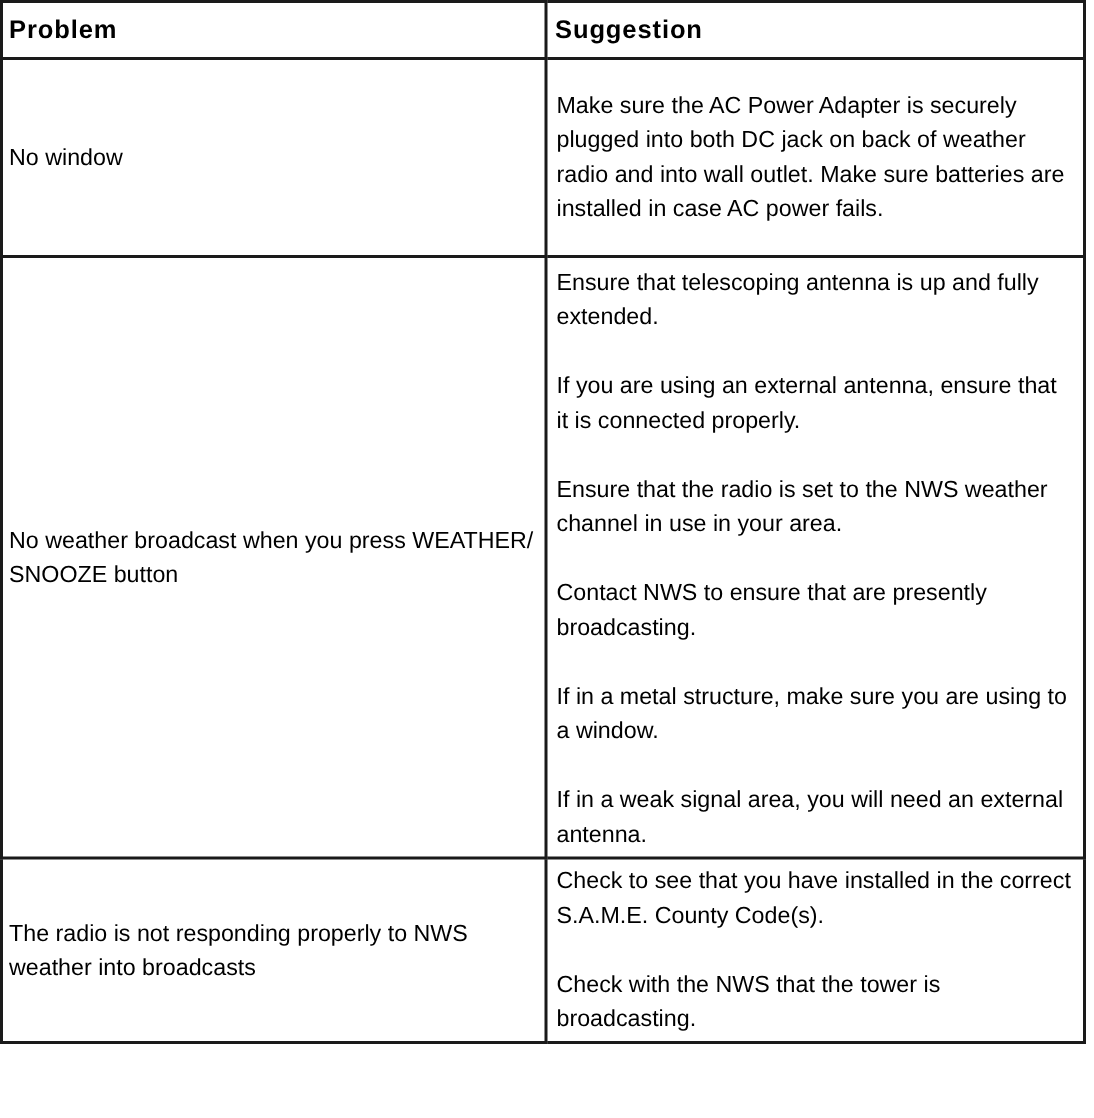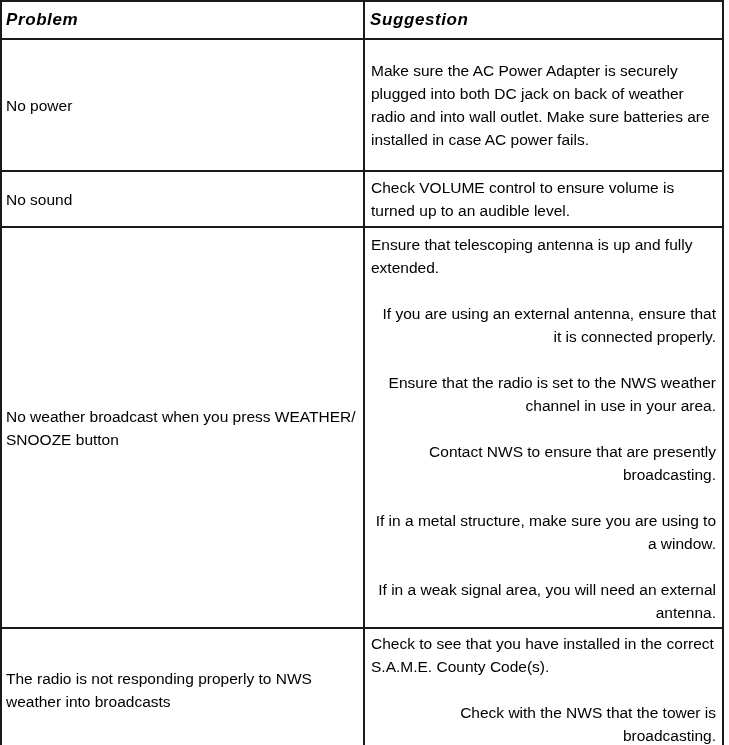--- a/index.html
+++ b/index.html
@@ -39,31 +39,29 @@
     line-height: 23px;
   }
 
   thead th .cell-inner {
     font-weight: bold;
     font-size: 17px;
     line-height: 22px;
     letter-spacing: 0.6px;
     padding-top: 6px;
     padding-bottom: 6px;
-    font-style: italic;
   }
 
   .header-row th { height: 36px; }
 
   .para {
     margin: 1px;
   }
   .para + .para {
     margin-top: 23px;
-    text-align: right;
   }
 
   .row-power    td { height: 130px; }
   .row-sound    td { height: 54px; }
   .row-weather  td { height: 398px; }
   .row-alert    td { height: 112px; }
 
   .cell-suggestion .cell-inner {
     padding-left: 5px;
   }
@@ -94,39 +92,29 @@
       </th>
       <th class="cell-suggestion">
         <div class="cell-inner">Suggestion</div>
       </th>
     </tr>
   </thead>
   <tbody>
 
     <tr class="row-power">
       <td class="cell-problem">
-        <div class="cell-inner">No power</div>
+        <div class="cell-inner">No window</div>
       </td>
       <td class="cell-suggestion">
         <div class="cell-inner">
           <p class="para">Make sure the AC Power Adapter is securely plugged into both DC jack on back of weather radio and into wall outlet.  Make sure batteries are installed in case AC power fails.</p>
         </div>
       </td>
     </tr>
 
-    <tr class="row-sound">
-      <td class="cell-problem">
-        <div class="cell-inner">No sound</div>
-      </td>
-      <td class="cell-suggestion">
-        <div class="cell-inner">
-          <p class="para">Check VOLUME control to ensure volume is turned up to an audible level.</p>
-        </div>
-      </td>
-    </tr>
 
     <tr class="row-weather">
       <td class="cell-problem">
         <div class="cell-inner">No weather broadcast when you press WEATHER/ SNOOZE button</div>
       </td>
       <td class="cell-suggestion">
         <div class="cell-inner">
           <p class="para">Ensure that telescoping antenna is up and fully extended.</p>
           <p class="para">If you are using an external antenna, ensure that it is connected properly.</p>
           <p class="para">Ensure that the radio is set to the NWS weather channel in use in your area.</p>

